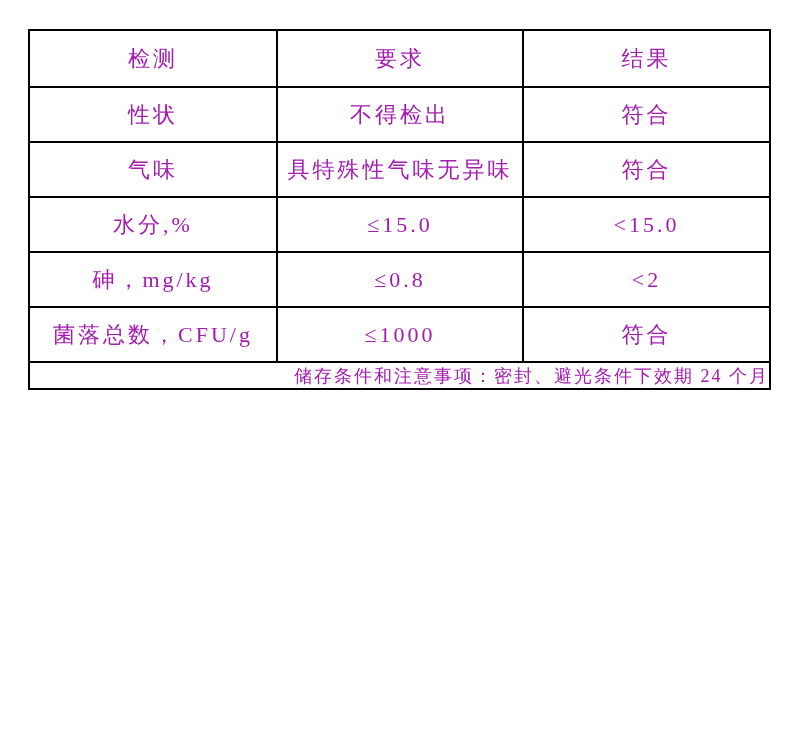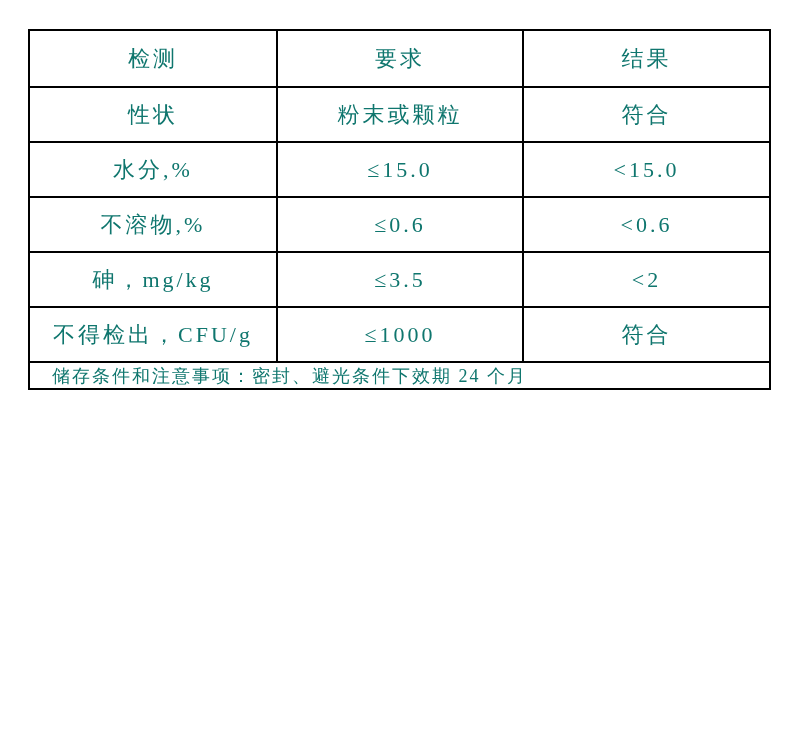--- a/index.html
+++ b/index.html
@@ -6,21 +6,21 @@
     margin: 0;
     padding: 0;
     background: #ffffff;
   }
   .page {
     position: relative;
     width: 800px;
     height: 666px;
     background: #ffffff;
     font-family: "Liberation Serif", "DejaVu Serif", serif;
-    color: #0f766e;
+    color: #a21caf;
   }
   table.qc-table {
     position: absolute;
     left: 28px;
     top: 29px;
     width: 741px;
     border-collapse: collapse;
     table-layout: fixed;
     background: #ffffff;
   }
@@ -33,21 +33,21 @@
     font-weight: normal;
     letter-spacing: 3px;
     padding: 0;
     overflow: hidden;
     white-space: nowrap;
   }
   table.qc-table thead tr { height: 57px; }
   table.qc-table tbody tr { height: 55px; }
   table.qc-table tfoot tr { height: 27px; }
   table.qc-table tfoot td {
-    text-align: left;
+    text-align: right;
     padding-left: 22px;
     font-size: 18px;
     letter-spacing: 2px;
   }
 </style>
 </head>
 <body>
 
 <div class="page">
   <table class="qc-table">
@@ -59,40 +59,40 @@
     <thead>
       <tr>
         <th>检测</th>
         <th>要求</th>
         <th>结果</th>
       </tr>
     </thead>
     <tbody>
         <tr>
           <td>性状</td>
-          <td>粉末或颗粒</td>
+          <td>不得检出</td>
+          <td>符合</td>
+        </tr>
+        <tr>
+          <td>气味</td>
+          <td>具特殊性气味无异味</td>
           <td>符合</td>
         </tr>
         <tr>
           <td>水分,%</td>
           <td>≤15.0</td>
           <td>&lt;15.0</td>
         </tr>
         <tr>
-          <td>不溶物,%</td>
-          <td>≤0.6</td>
-          <td>&lt;0.6</td>
-        </tr>
-        <tr>
           <td>砷，mg/kg</td>
-          <td>≤3.5</td>
+          <td>≤0.8</td>
           <td>&lt;2</td>
         </tr>
         <tr>
-          <td>不得检出，CFU/g</td>
+          <td>菌落总数，CFU/g</td>
           <td>≤1000</td>
           <td>符合</td>
         </tr>
       </tbody>
     <tfoot>
       <tr>
         <td colspan="3">储存条件和注意事项：密封、避光条件下效期 24 个月</td>
       </tr>
     </tfoot>
   </table>

